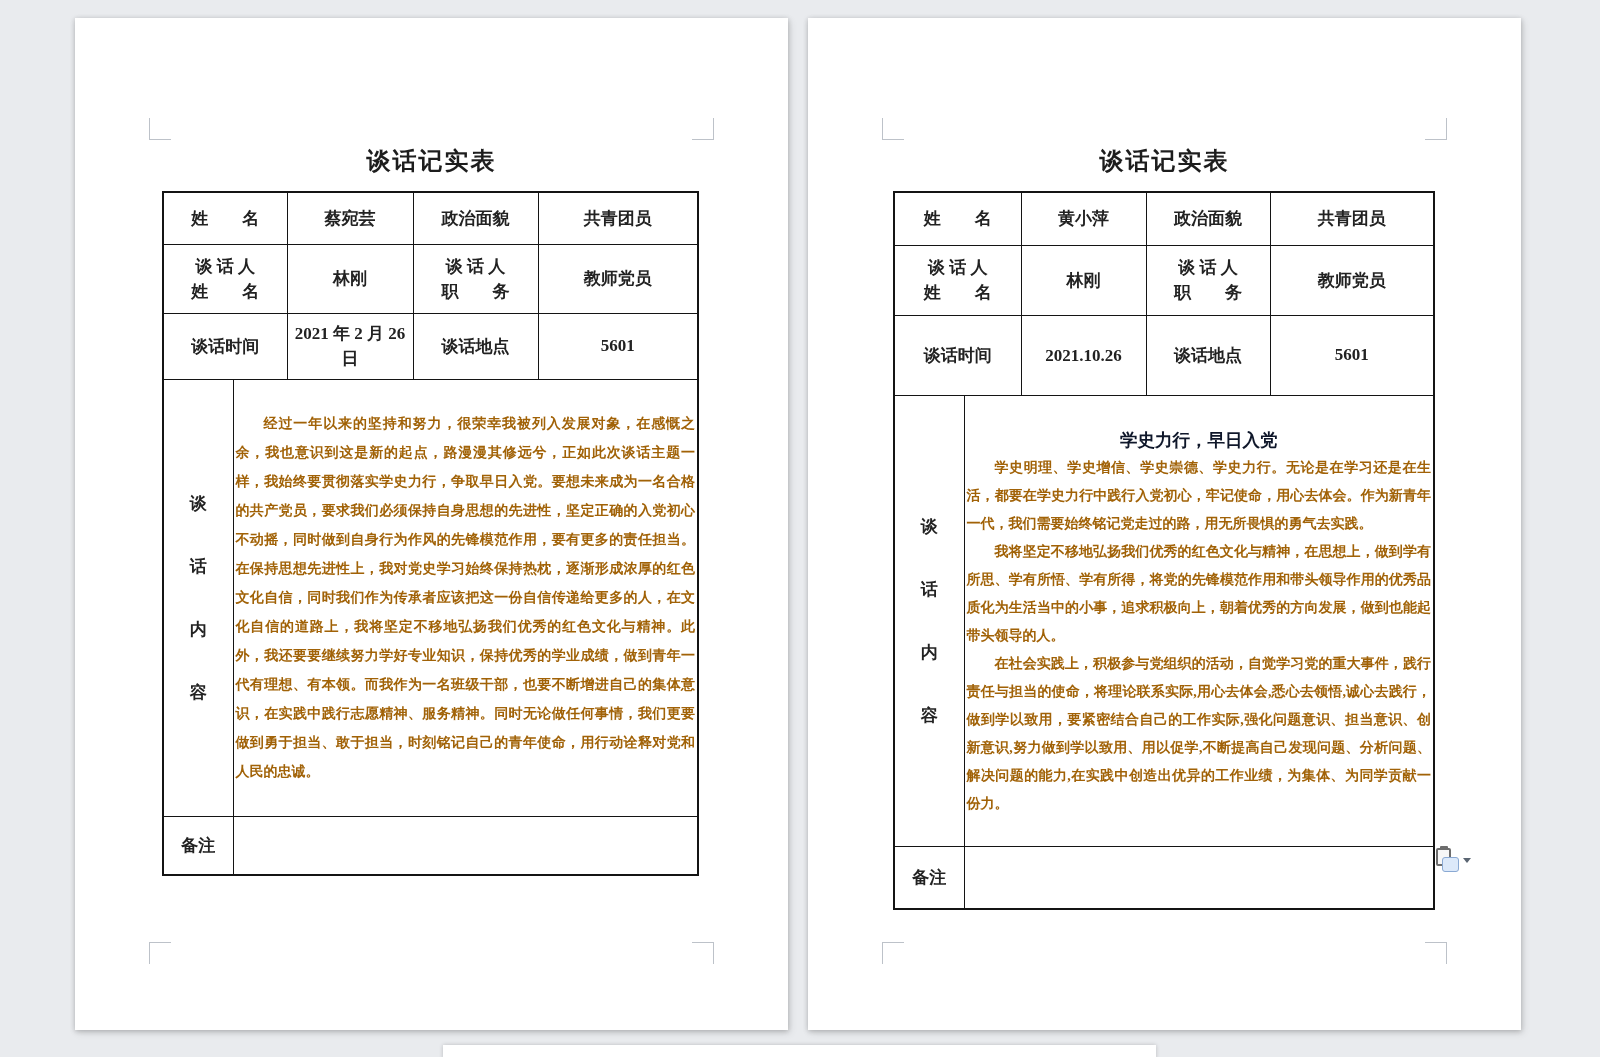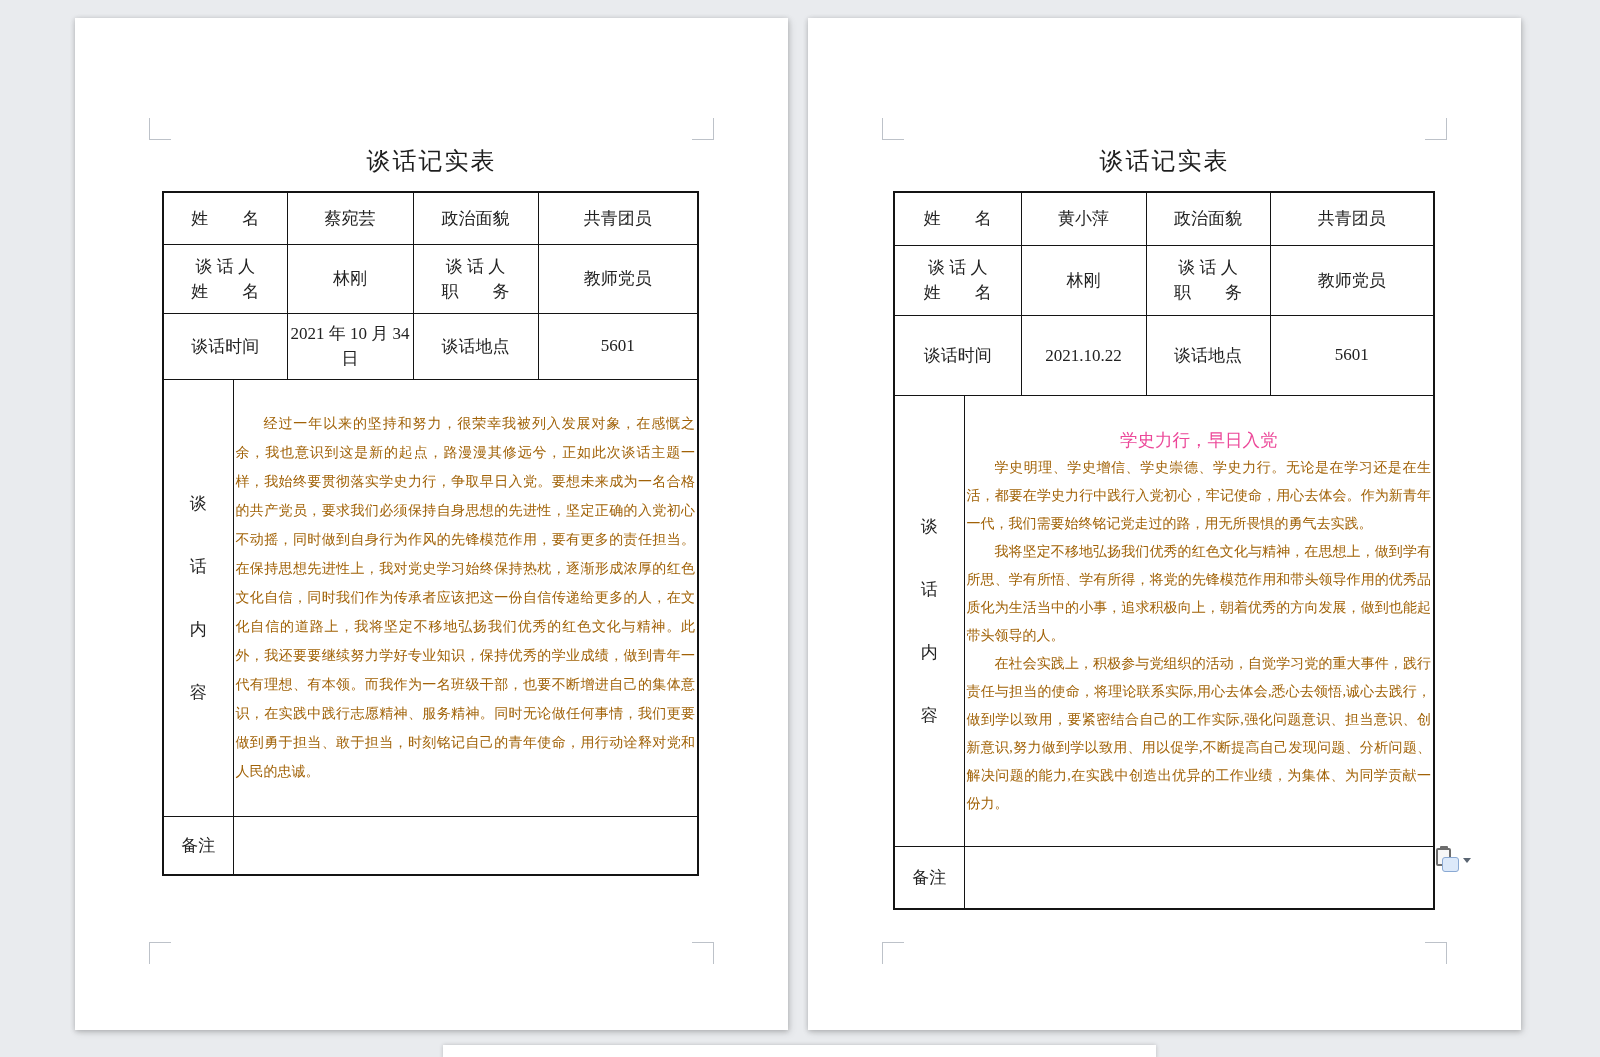--- a/index.html
+++ b/index.html
@@ -1,19 +1,19 @@
 <!DOCTYPE html>
 <html><head>
 <meta charset="utf-8">
 <style>
   * { margin:0; padding:0; box-sizing:border-box; }
   html,body { width:1600px; height:1057px; overflow:hidden; }
   body { font-family:"Liberation Serif","DejaVu Serif",serif; background:#e9ebee; position:relative; }
 
-  .canvas { position:absolute; left:0; top:0; width:1600px; height:1057px; background:#e9ebee; }
+  .canvas { position:absolute; left:0; top:0; width:1600px; height:1057px; background:#e9ebee;font-weight:bold; }
 
   .page { position:absolute; width:713px; height:1012px; background:#ffffff;
           box-shadow:0 1px 5px rgba(0,0,0,.22), 2px 3px 8px rgba(0,0,0,.10); }
   .page-1 { left:75px;  top:18px; }
   .page-2 { left:808px; top:18px; }
   .page-3-sliver { position:absolute; left:443px; top:1045px; width:713px; height:14px;
           background:#ffffff; box-shadow:0 0 4px rgba(0,0,0,.2); }
 
   
   .mark { position:absolute; width:22px; height:22px; border:0 solid #bdc2c9; }
@@ -35,21 +35,21 @@
   .two-line { line-height:25px; }
   .time-lines div { line-height:25px; }
 
   .vstack { display:flex; flex-direction:column; align-items:center; justify-content:center;
             gap:40px; height:100%; font-size:17px; color:#222; }
 
   td.content-cell { text-align:left; vertical-align:top; padding:4px 6px 0 6px; }
   .content-cell p { text-indent:2em; text-align:justify; font-size:14px; color:#a16207;
                     line-height:29px; }
   .p2 .content-cell p { line-height:28px; }
-  .content-heading { text-align:center; font-size:17.5px; color:#ec4899; line-height:28px;
+  .content-heading { text-align:center; font-size:17.5px; color:#0f172a; line-height:28px;
                      padding-top:2px; }
 
   
   .paste-btn { position:absolute; left:1433px; top:846px; width:38px; height:30px; cursor:pointer; }
   .clip-back { position:absolute; left:3px; top:2px; width:15px; height:18px;
                border:2px solid #6d6d6d; border-radius:2px; background:#f7f7f7; }
   .clip-top  { position:absolute; left:7px; top:0;  width:8px; height:4px; background:#6d6d6d;
                border-radius:1px; }
   .clip-front{ position:absolute; left:9px; top:11px; width:17px; height:15px;
                background:#dce9fa; border:1px solid #8aa9d3; border-radius:3px; }
@@ -93,21 +93,21 @@
         <td><span>林刚</span></td>
         <td class="two-line">
           <div>谈 话 人</div>
           <div>职　　务</div>
         </td>
         <td><span>教师党员</span></td>
       </tr>
       <tr style="height:66px">
         <td colspan="2"><span>谈话时间</span></td>
         <td class="time-lines">
-          <div>2021 年 10 月 34</div>
+          <div>2021 年 2 月 26</div>
           <div>日</div>
         </td>
         <td><span>谈话地点</span></td>
         <td><span>5601</span></td>
       </tr>
       <tr style="height:437px">
         <td>
           <div class="vstack">
             <span>谈</span>
             <span>话</span>
@@ -158,21 +158,21 @@
         <td><span>林刚</span></td>
         <td class="two-line">
           <div>谈 话 人</div>
           <div>职　　务</div>
         </td>
         <td><span>教师党员</span></td>
       </tr>
       <tr style="height:80px">
         <td colspan="2"><span>谈话时间</span></td>
         <td class="time-lines">
-          <div>2021.10.22</div>
+          <div>2021.10.26</div>
         </td>
         <td><span>谈话地点</span></td>
         <td><span>5601</span></td>
       </tr>
       <tr style="height:451px">
         <td>
           <div class="vstack">
             <span>谈</span>
             <span>话</span>
             <span>内</span>

